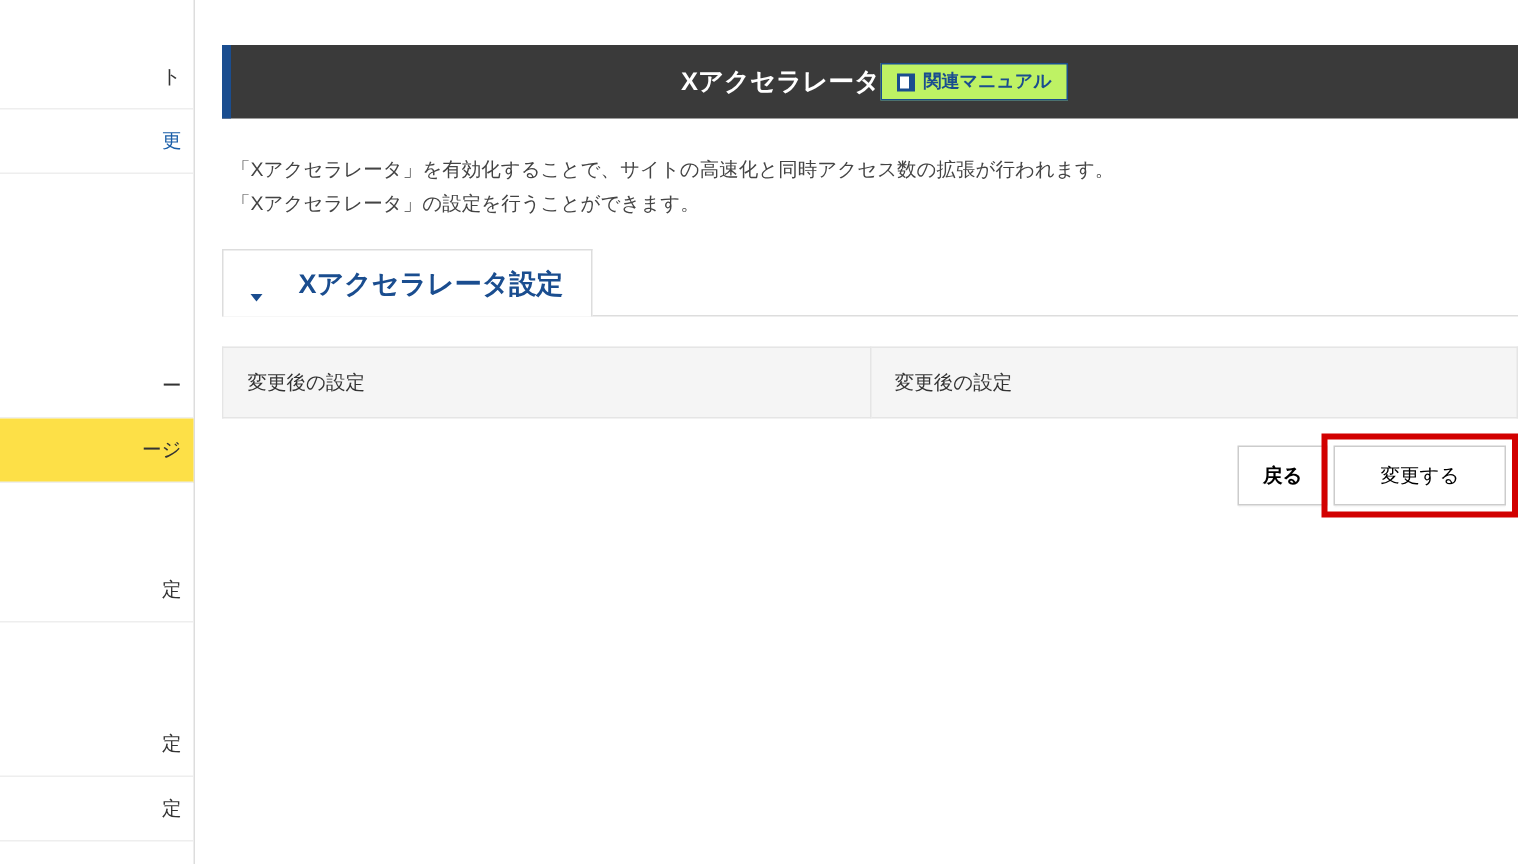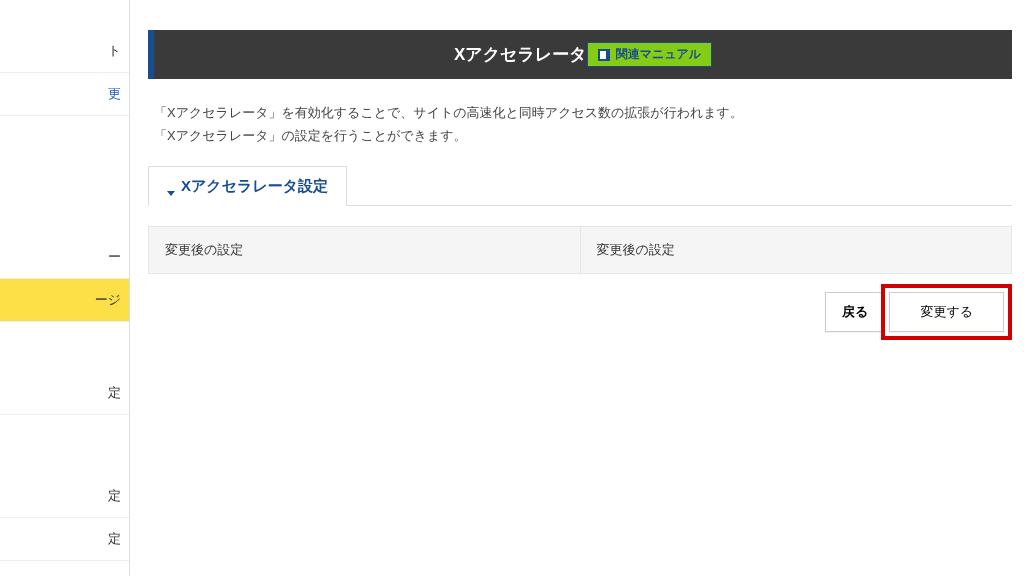--- a/index.html
+++ b/index.html
@@ -48,21 +48,21 @@
       padding: 12px 14px;
       display: flex;
       align-items: center;
       justify-content: center;
     }
     .header-title {
       font-size: 17px;
       font-weight: bold;
     }
     .manual-btn {
-      background: #84cc16;
+      background: #bef264;
       border: 1px solid #1a4d8f;
       padding: 3px 10px;
       font-size: 12px;
       color: #1a4d8f;
       display: inline-flex;
       align-items: center;
       gap: 6px;
       cursor: pointer;
       font-weight: bold;
     }
@@ -91,24 +91,24 @@
       display: flex;
       border-bottom: 1px solid #ddd;
     }
     .tab {
       border: 1px solid #ddd;
       border-bottom: none;
       background: #fff;
       padding: 10px 18px;
       color: #1a4d8f;
       font-weight: bold;
-      font-size: 15px;
+      font-size: 18px;
       display: inline-flex;
       align-items: flex-end;
-      gap: 6px;
+      gap: 24px;
       cursor: pointer;
       margin-bottom: -1px;
     }
     .chevron {
       display: inline-block;
       width: 0;
       height: 0;
       border-left: 4px solid transparent;
       border-right: 4px solid transparent;
       border-top: 5px solid #1a4d8f;

